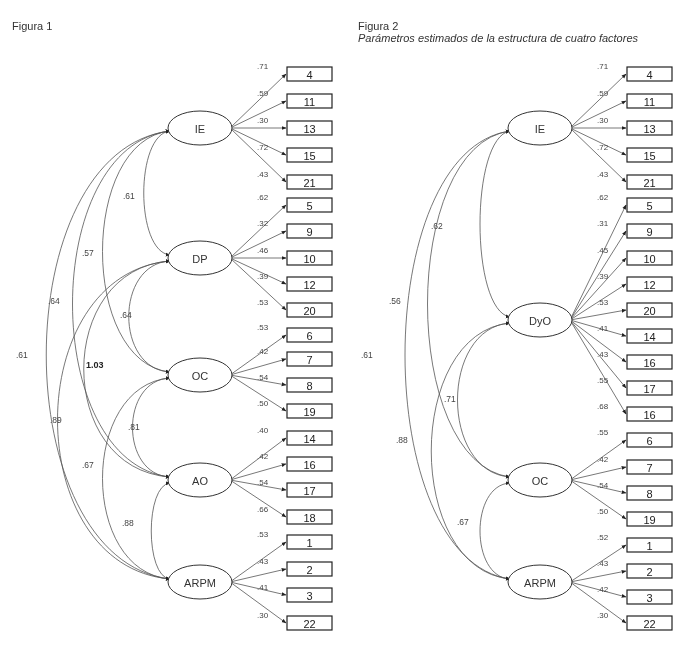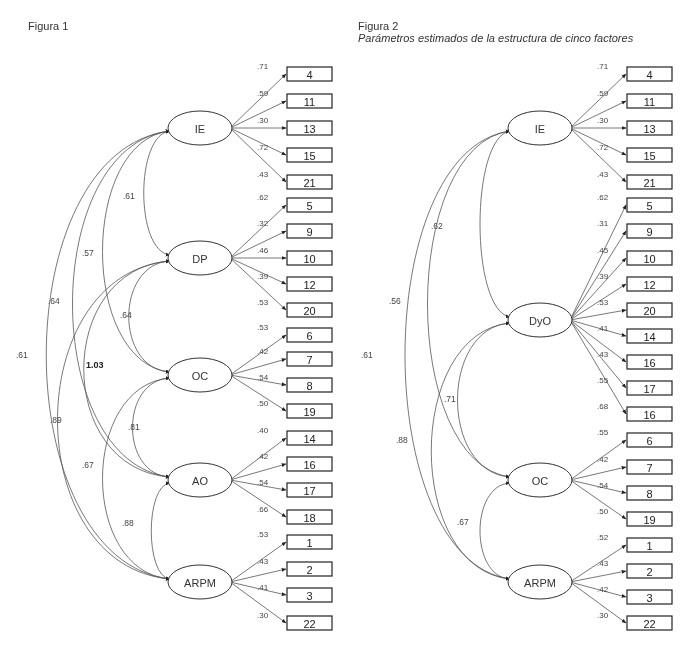--- a/index.html
+++ b/index.html
@@ -1,42 +1,42 @@
 <!DOCTYPE html>
 <html><head>
 <meta charset="utf-8">
 <style>
   html, body { margin:0; padding:0; background:#ffffff; }
   body { width:699px; height:650px; position:relative; overflow:hidden;
          font-family:"Liberation Sans", sans-serif; color:#222; }
   .fig-head { position:absolute; top:20px; font-size:11px; line-height:12px; }
   .fig-head .num { display:block; color:#333; }
   .fig-head .title { display:block; font-style:italic; color:#333; }
-  #fig1-head { left:28px;text-align:center; }
+  #fig1-head { left:12px;text-align:center; }
   #fig2-head { left:358px; }
   svg#diagram { position:absolute; left:0; top:0; }
   .ell { fill:#fff; stroke:#333; stroke-width:1; }
   .box { fill:#fff; stroke:#222; stroke-width:1.2; }
   .lat-label { font-size:11px; fill:#333; text-anchor:middle; dominant-baseline:central; }
   .item-label { font-size:11px; fill:#222; text-anchor:middle; dominant-baseline:central; }
   .coef { font-size:8px; fill:#444; }
   .corr { font-size:8.5px; fill:#444; }
   .corr.bold { font-weight:bold; fill:#222; font-size:9px; }
   .path { stroke:#555; stroke-width:0.8; fill:none; }
   .arc { stroke:#555; stroke-width:0.8; fill:none; }
 </style>
 </head>
 <body>
 
 <div class="fig-head" id="fig1-head">
   <span class="num">Figura 1</span>
 </div>
 <div class="fig-head" id="fig2-head">
   <span class="num">Figura 2</span>
-  <span class="title">Parámetros estimados de la estructura de cinco factores</span>
+  <span class="title">Parámetros estimados de la estructura de cuatro factores</span>
 </div>
 
 <svg id="diagram" width="699" height="650" viewBox="0 0 699 650" xmlns="http://www.w3.org/2000/svg">
   <defs>
     <marker id="arrow" viewBox="0 0 10 10" refX="9" refY="5" markerWidth="6" markerHeight="6" orient="auto-start-reverse">
       <path d="M0,1 L10,5 L0,9 z" fill="#222"></path>
     </marker>
   </defs>
   <g id="fig1-group">
       <path d="M170,131 C135,134.5 135,251.5 170,255" class="arc" marker-start="url(#arrow)" marker-end="url(#arrow)"></path>

